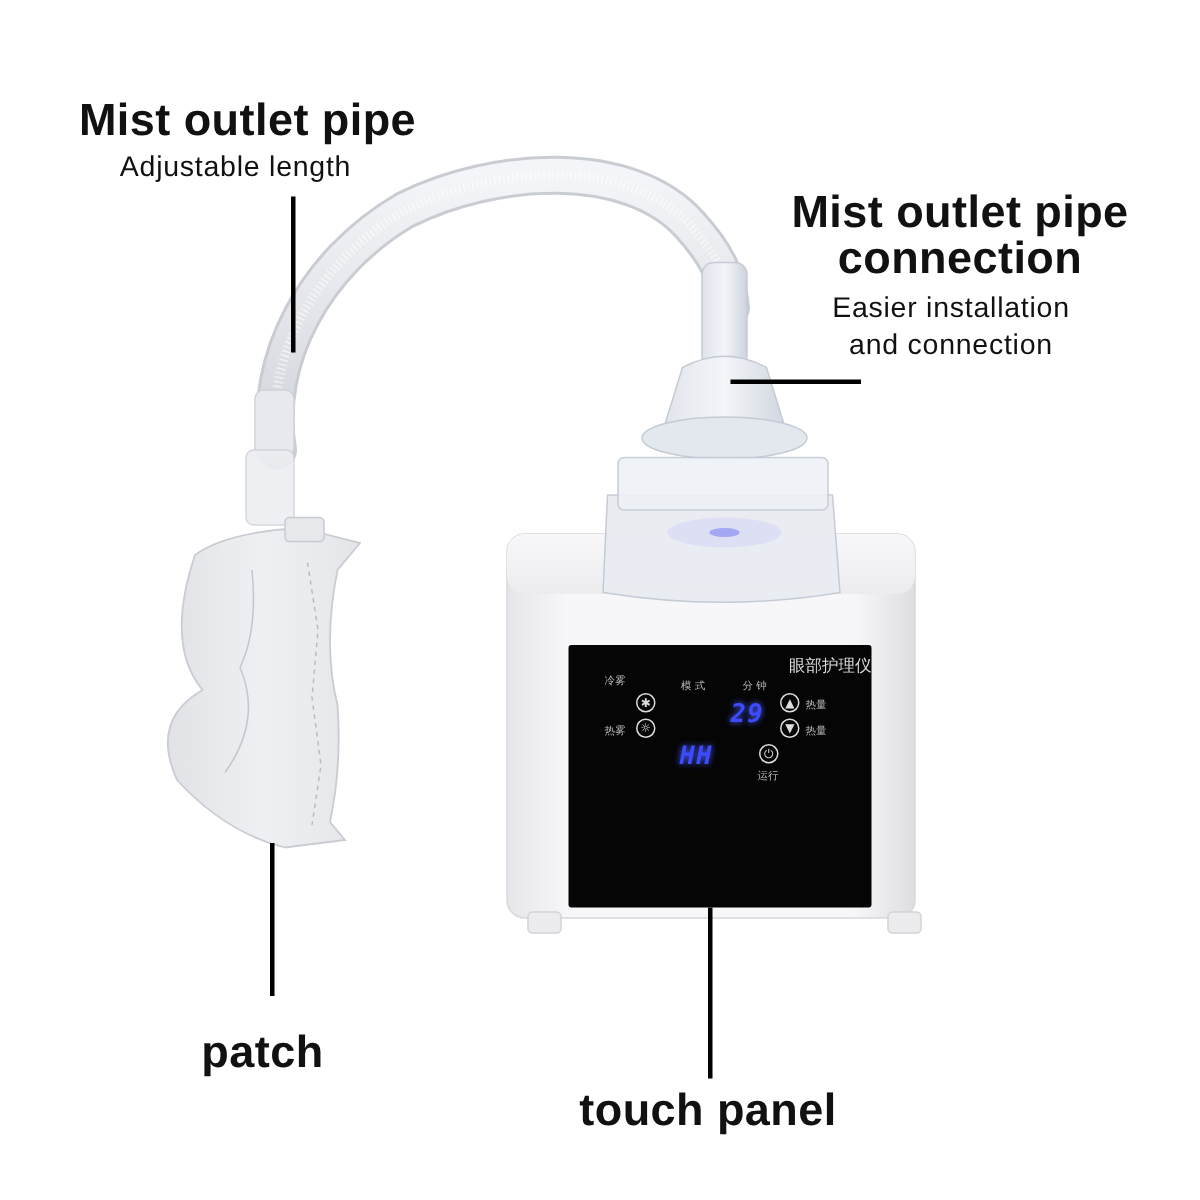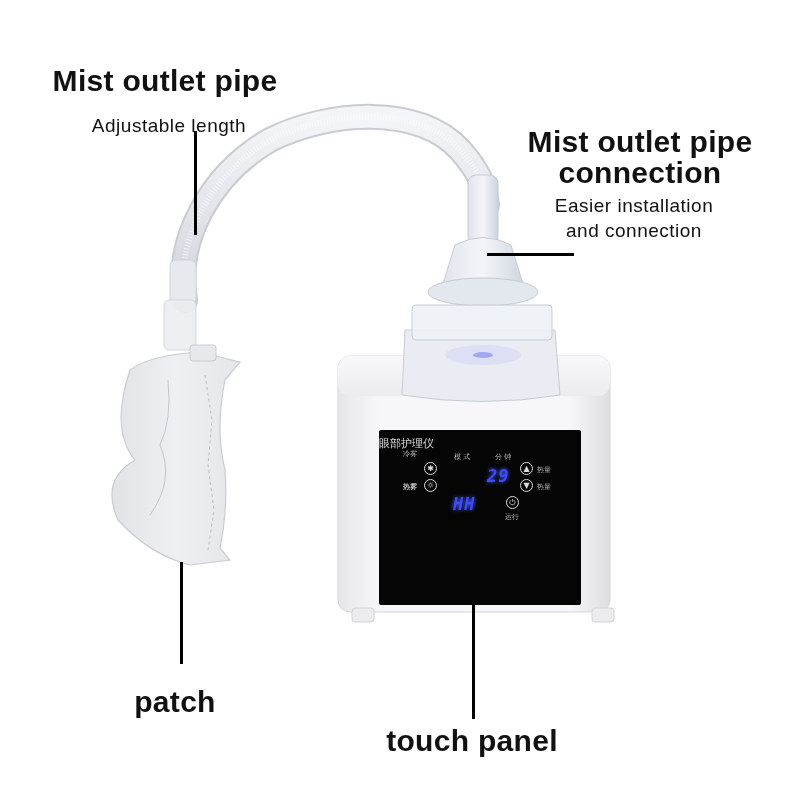--- a/index.html
+++ b/index.html
@@ -2,21 +2,21 @@
 <html><head>
 <meta charset="utf-8">
 <style>
   html, body { margin: 0; padding: 0; background: #ffffff; }
   body { width: 800px; height: 800px; position: relative; overflow: hidden; font-family: "Liberation Sans", sans-serif; color: #111; }
   .label-title { position: absolute; font-weight: bold; font-size: 30px; color: #111; text-align: center; letter-spacing: 0.3px; line-height: 30px; }
   .label-sub { position: absolute; font-size: 19px; color: #111; text-align: center; line-height: 25px; letter-spacing: 0.5px; }
   .leader { position: absolute; background: #000; }
   svg { position: absolute; left: 0; top: 0; }
   .panel { position: absolute; left: 379px; top: 430px; width: 202px; height: 175px; background: #050505; border-radius: 2px; }
-  .panel-title { position: absolute; left: 0; width: 100%; top: 6px; text-align: left; color: #ddd; font-size: 11px; font-family: "DejaVu Sans", sans-serif; }
+  .panel-title { position: absolute; left: 0; width: 100%; top: 6px; text-align: right; color: #ddd; font-size: 11px; font-family: "DejaVu Sans", sans-serif; }
   .panel-small { position: absolute; color: #bbb; font-size: 7px; font-family: "DejaVu Sans", sans-serif; }
   .seg { position: absolute; color: #3d4bff; font-family: "DejaVu Sans Mono", monospace; font-weight: bold; font-style: italic; font-size: 17px; text-shadow: 0 0 4px #4a5cff; letter-spacing: 1px; }
   .btn-circle { position: absolute; width: 13px; height: 13px; border-radius: 50%; border: 1.3px solid #ddd; box-sizing: border-box; color: #ddd; font-size: 8px; line-height: 11px; text-align: center; font-family: "DejaVu Sans", sans-serif; }
   .brand { position: absolute; left: 0; width: 100%; top: 112px; text-align: center; color: #f2f2f2; font-size: 29px; font-family: "DejaVu Sans", sans-serif; letter-spacing: 2px; }
 </style>
 </head>
 <body>
 
 <svg width="800" height="800" viewBox="0 0 800 800">
   <defs>
@@ -83,38 +83,38 @@
   </g>
 </svg>
 
 <div class="panel">
   <div class="panel-title">眼部护理仪</div>
   <div class="panel-small" style="left:75px;top:22px;">模 式</div>
   <div class="panel-small" style="left:116px;top:22px;">分 钟</div>
 
   <div class="panel-small" style="left:24px;top:19px;">冷雾</div>
   <div class="btn-circle" style="left:45px;top:32px;">✱</div>
-  <div class="panel-small" style="left:24px;top:52px;font-weight:bold;">热雾</div>
+  <div class="panel-small" style="left:24px;top:52px;">热雾</div>
   <div class="btn-circle" style="left:45px;top:49px;">☼</div>
 
   <div class="seg" style="left:74px;top:36px;margin-top:28px;">HH</div>
   <div class="seg" style="left:108px;top:36px;text-align:right;">29</div>
 
   <div class="btn-circle" style="left:141px;top:32px;">▲</div>
   <div class="panel-small" style="left:158px;top:35px;">热量</div>
   <div class="btn-circle" style="left:141px;top:49px;">▼</div>
   <div class="panel-small" style="left:158px;top:52px;">热量</div>
 
   <div class="btn-circle" style="left:127px;top:66px;">⏻</div>
   <div class="panel-small" style="left:126px;top:82px;">运行</div>
 
 </div>
 
 <div class="label-title" style="left:40px;top:66px;width:250px;">Mist outlet pipe</div>
-<div class="label-sub" style="left:44px;top:99px;width:250px;margin-top:14px;">Adjustable length</div>
+<div class="label-sub" style="left:32px;top:99px;width:250px;">Adjustable length</div>
 <div class="leader" style="left:194px;top:131px;width:3px;height:104px;"></div>
 
 <div class="label-title" style="left:520px;top:127px;width:240px;">Mist outlet pipe</div>
 <div class="label-title" style="left:520px;top:158px;width:240px;">connection</div>
 <div class="label-sub" style="left:514px;top:193px;width:240px;">Easier installation</div>
 <div class="label-sub" style="left:514px;top:218px;width:240px;">and connection</div>
 <div class="leader" style="left:487px;top:253px;width:87px;height:3px;"></div>
 
 <div class="leader" style="left:180px;top:562px;width:3px;height:102px;"></div>
 <div class="label-title" style="left:115px;top:687px;width:120px;">patch</div>

